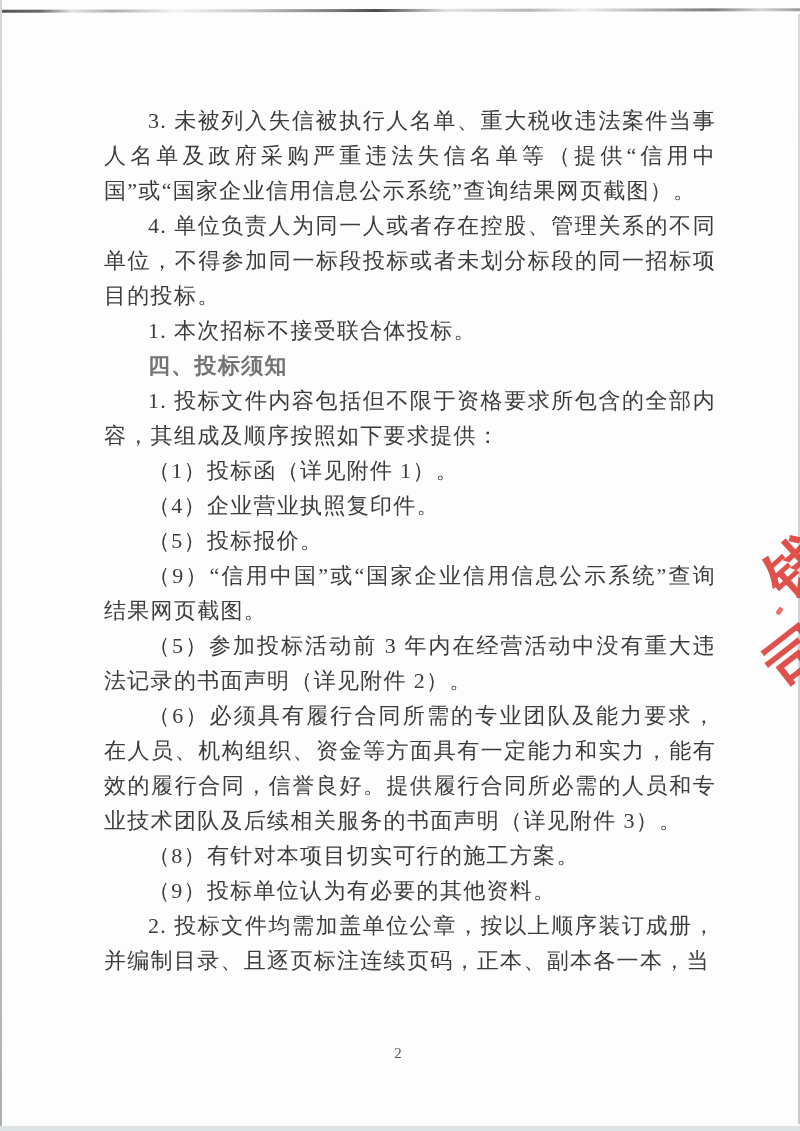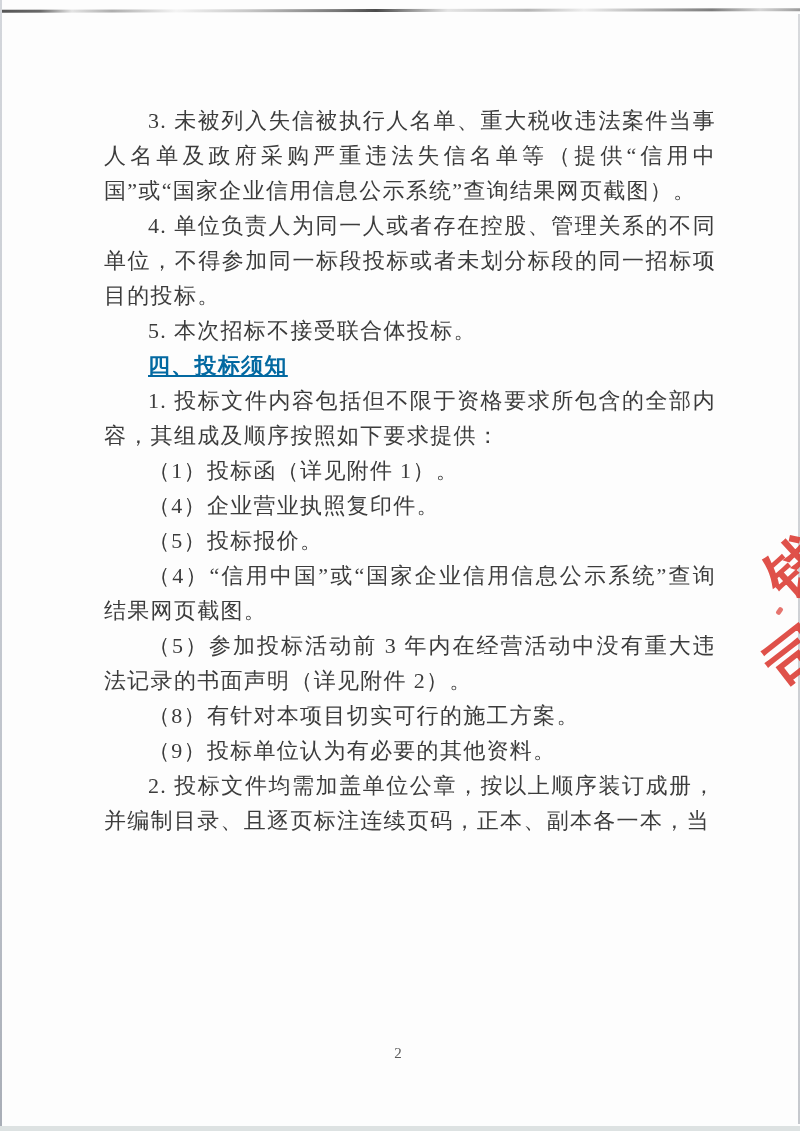--- a/index.html
+++ b/index.html
@@ -62,22 +62,21 @@
     text-align: justify;
     text-justify: inter-character;
   }
   .content p {
     margin: 0;
     text-indent: 2em;
   }
   .content p.heading {
     font-family: "DejaVu Sans", "Liberation Sans", sans-serif;
     font-weight: 700;
-    color: #0369a1;
-    text-decoration: underline;
+    color: #737373;
   }
   
   .seal-frag {
     position: absolute;
     color: #dc3a32;
     font-family: "DejaVu Sans", "Liberation Sans", sans-serif;
     font-weight: 700;
     font-size: 62px;
     line-height: 62px;
     opacity: 0.88;
@@ -112,28 +111,29 @@
 <div class="page">
 
   <div class="scan-edge-top"></div>
   <div class="scan-edge-left"></div>
   <div class="scan-edge-right"></div>
   <div class="scan-edge-bottom"></div>
 
   <div class="content">
     <p>3. 未被列入失信被执行人名单、重大税收违法案件当事人名单及政府采购严重违法失信名单等（提供“信用中国”或“国家企业信用信息公示系统”查询结果网页截图）。</p>
     <p>4. 单位负责人为同一人或者存在控股、管理关系的不同单位，不得参加同一标段投标或者未划分标段的同一招标项目的投标。</p>
-    <p>5. 本次招标不接受联合体投标。</p>
+    <p>1. 本次招标不接受联合体投标。</p>
     <p class="heading">四、投标须知</p>
     <p>1. 投标文件内容包括但不限于资格要求所包含的全部内容，其组成及顺序按照如下要求提供：</p>
     <p>（1）投标函（详见附件 1）。</p>
     <p>（4）企业营业执照复印件。</p>
     <p>（5）投标报价。</p>
-    <p>（4）“信用中国”或“国家企业信用信息公示系统”查询结果网页截图。</p>
+    <p>（9）“信用中国”或“国家企业信用信息公示系统”查询结果网页截图。</p>
     <p>（5）参加投标活动前 3 年内在经营活动中没有重大违法记录的书面声明（详见附件 2）。</p>
+    <p>（6）必须具有履行合同所需的专业团队及能力要求，在人员、机构组织、资金等方面具有一定能力和实力，能有效的履行合同，信誉良好。提供履行合同所必需的人员和专业技术团队及后续相关服务的书面声明（详见附件 3）。</p>
     <p>（8）有针对本项目切实可行的施工方案。</p>
     <p>（9）投标单位认为有必要的其他资料。</p>
     <p>2. 投标文件均需加盖单位公章，按以上顺序装订成册，并编制目录、且逐页标注连续页码，正本、副本各一本，当</p>
   </div>
 
   <span class="seal-frag seal-frag-1">钱</span>
   <span class="seal-dot"></span>
   <span class="seal-frag seal-frag-2">司</span>
 
   <div class="page-number">2</div>

